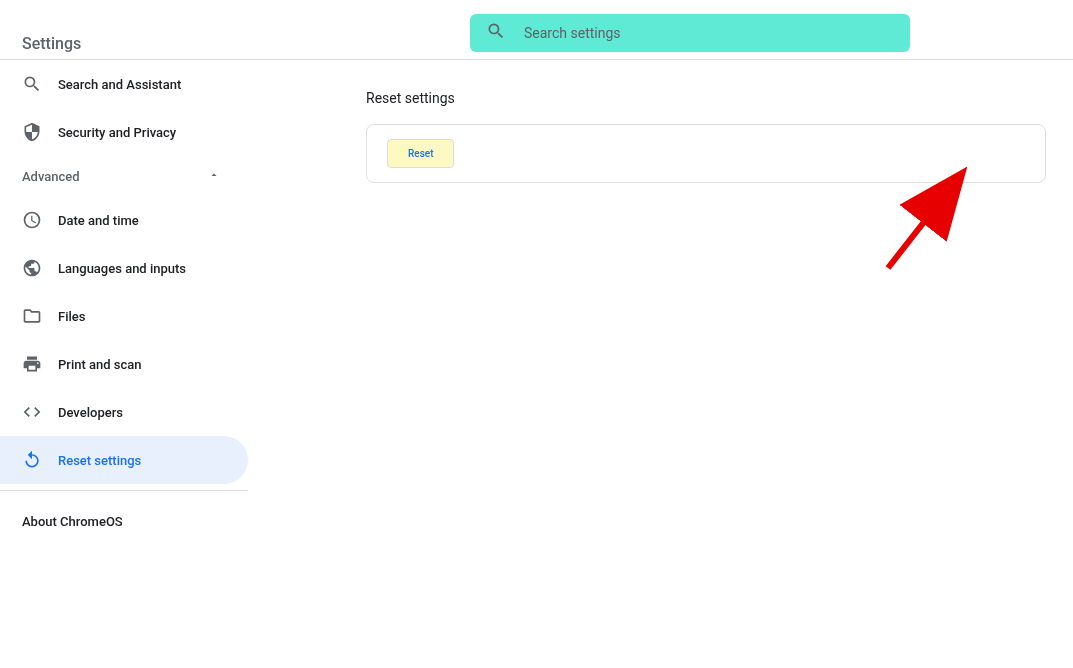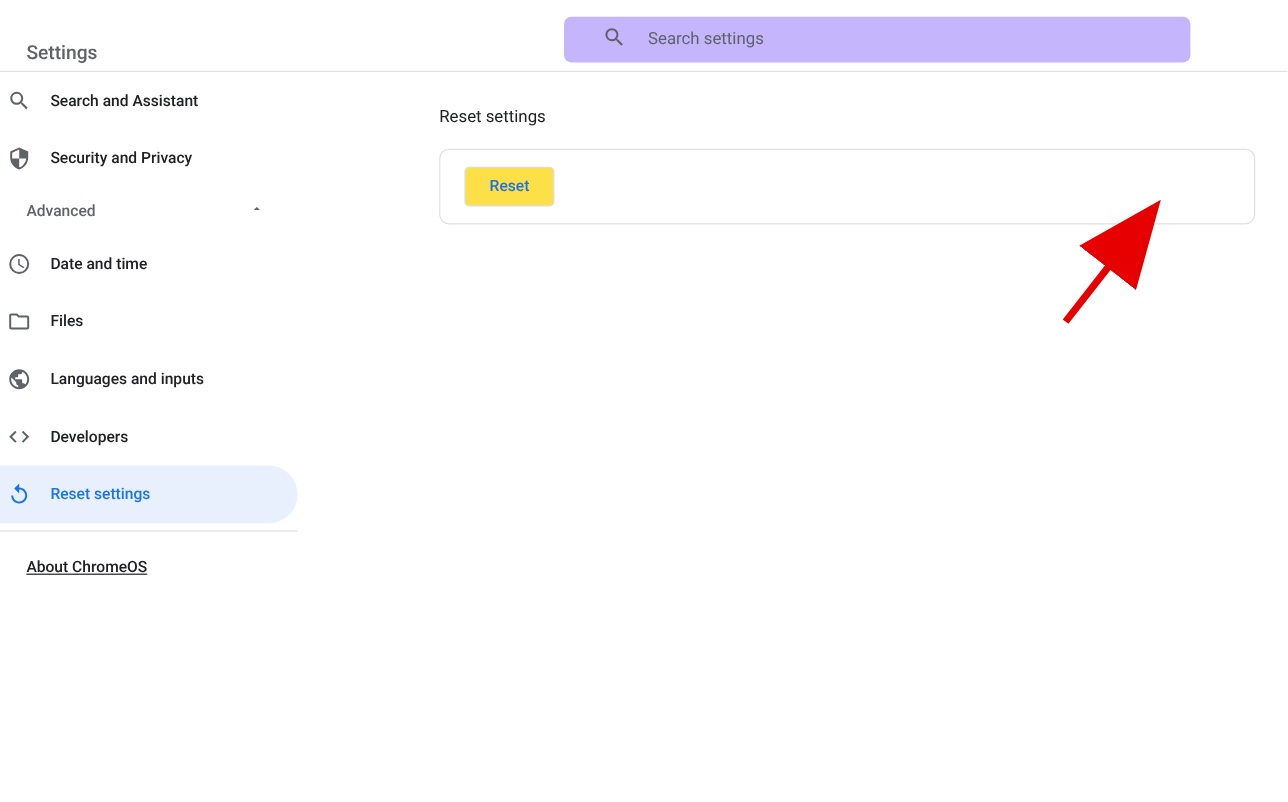--- a/index.html
+++ b/index.html
@@ -28,27 +28,27 @@
       color: #5f6368;
       font-weight: 500;
       margin-top: 28px;
     }
     .search-container {
       margin-left: auto;
       margin-right: auto;
       position: absolute;
       left: 470px;
       top: 14px;
-      width: 522px;
+      width: 440px;
       height: 38px;
-      background: #c4b5fd;
+      background: #5eead4;
       border-radius: 6px;
       display: flex;
       align-items: center;
-      padding: 0 32px;
+      padding: 0 16px;
     }
     .search-container svg {
       fill: #5f6368;
       width: 20px;
       height: 20px;
       margin-right: 18px;
     }
     .search-input {
       border: none;
       background: transparent;
@@ -66,21 +66,21 @@
     }
     .sidebar {
       width: 248px;
       padding-top: 0;
       overflow: visible;
     }
     .sidebar-item {
       display: flex;
       align-items: center;
       height: 48px;
-      padding-left: 6px;
+      padding-left: 22px;
       cursor: pointer;
       font-size: 13px;
       color: #202124;
       font-weight: 500;
     }
     .sidebar-item .icon {
       width: 20px;
       height: 20px;
       margin-right: 16px;
       display: flex;
@@ -128,21 +128,20 @@
     }
     .about {
       padding-left: 22px;
       height: 48px;
       display: flex;
       align-items: center;
       font-size: 13px;
       font-weight: 500;
       color: #202124;
       cursor: pointer;
-      text-decoration: underline;
     }
     .main {
       flex: 1;
       padding: 30px 24px 0 0;
     }
     .content {
       margin-left: 118px;
       width: 680px;
     }
     .section-title {
@@ -164,23 +163,23 @@
       font-size: 13px;
       color: #202124;
       margin-bottom: 4px;
     }
     .card-text .card-desc {
       font-size: 13px;
       color: #5f6368;
     }
     .reset-btn {
       border: 1px solid #dadce0;
-      background: #fde047;
+      background: #fef9c3;
       color: #1a73e8;
-      font-size: 13px;
+      font-size: 10px;
       font-weight: 500;
       padding: 8px 20px;
       border-radius: 4px;
       cursor: pointer;
     }
     .arrow-annotation {
       position: absolute;
       left: 878px;
       top: 158px;
       pointer-events: none;
@@ -238,35 +237,43 @@
         <svg viewBox="0 0 24 24">
             <path d="M12 2a10 10 0 100 20 10 10 0 000-20zm0 18a8 8 0 110-16 8 8 0 010 16zm.5-13H11v6l5.25 3.15.75-1.23-4.5-2.67V7z"></path>
           </svg>
       </span>
       <span>Date and time</span>
     </div>
 
     <div class="sidebar-item">
       <span class="icon">
         <svg viewBox="0 0 24 24">
+            <path d="M12 2C6.48 2 2 6.48 2 12s4.48 10 10 10 10-4.48 10-10S17.52 2 12 2zm-1 17.93c-3.95-.49-7-3.85-7-7.93 0-.62.08-1.21.21-1.79L9 15v1c0 1.1.9 2 2 2v1.93zm6.9-2.54c-.26-.81-1-1.39-1.9-1.39h-1v-3c0-.55-.45-1-1-1H8v-2h2c.55 0 1-.45 1-1V7h2c1.1 0 2-.9 2-2v-.41c2.93 1.19 5 4.06 5 7.41 0 2.08-.8 3.97-2.1 5.39z"></path>
+          </svg>
+      </span>
+      <span>Languages and inputs</span>
+    </div>
+
+    <div class="sidebar-item">
+      <span class="icon">
+        <svg viewBox="0 0 24 24">
             <path d="M20 6h-8l-2-2H4c-1.1 0-2 .9-2 2v12c0 1.1.9 2 2 2h16c1.1 0 2-.9 2-2V8c0-1.1-.9-2-2-2zm0 12H4V6h5.17l2 2H20v10z"></path>
           </svg>
       </span>
       <span>Files</span>
     </div>
 
     <div class="sidebar-item">
       <span class="icon">
         <svg viewBox="0 0 24 24">
-            <path d="M12 2C6.48 2 2 6.48 2 12s4.48 10 10 10 10-4.48 10-10S17.52 2 12 2zm-1 17.93c-3.95-.49-7-3.85-7-7.93 0-.62.08-1.21.21-1.79L9 15v1c0 1.1.9 2 2 2v1.93zm6.9-2.54c-.26-.81-1-1.39-1.9-1.39h-1v-3c0-.55-.45-1-1-1H8v-2h2c.55 0 1-.45 1-1V7h2c1.1 0 2-.9 2-2v-.41c2.93 1.19 5 4.06 5 7.41 0 2.08-.8 3.97-2.1 5.39z"></path>
-          </svg>
-      </span>
-      <span>Languages and inputs</span>
-    </div>
-
+            <path d="M19 8H5c-1.66 0-3 1.34-3 3v6h4v4h12v-4h4v-6c0-1.66-1.34-3-3-3zm-3 11H8v-5h8v5zm3-7c-.55 0-1-.45-1-1s.45-1 1-1 1 .45 1 1-.45 1-1 1zm-1-9H6v4h12V3z"></path>
+          </svg>
+      </span>
+      <span>Print and scan</span>
+    </div>
 
     <div class="sidebar-item">
       <span class="icon">
         <svg viewBox="0 0 24 24">
             <path d="M9.4 16.6L4.8 12l4.6-4.6L8 6l-6 6 6 6 1.4-1.4zm5.2 0l4.6-4.6-4.6-4.6L16 6l6 6-6 6-1.4-1.4z"></path>
           </svg>
       </span>
       <span>Developers</span>
     </div>
 

